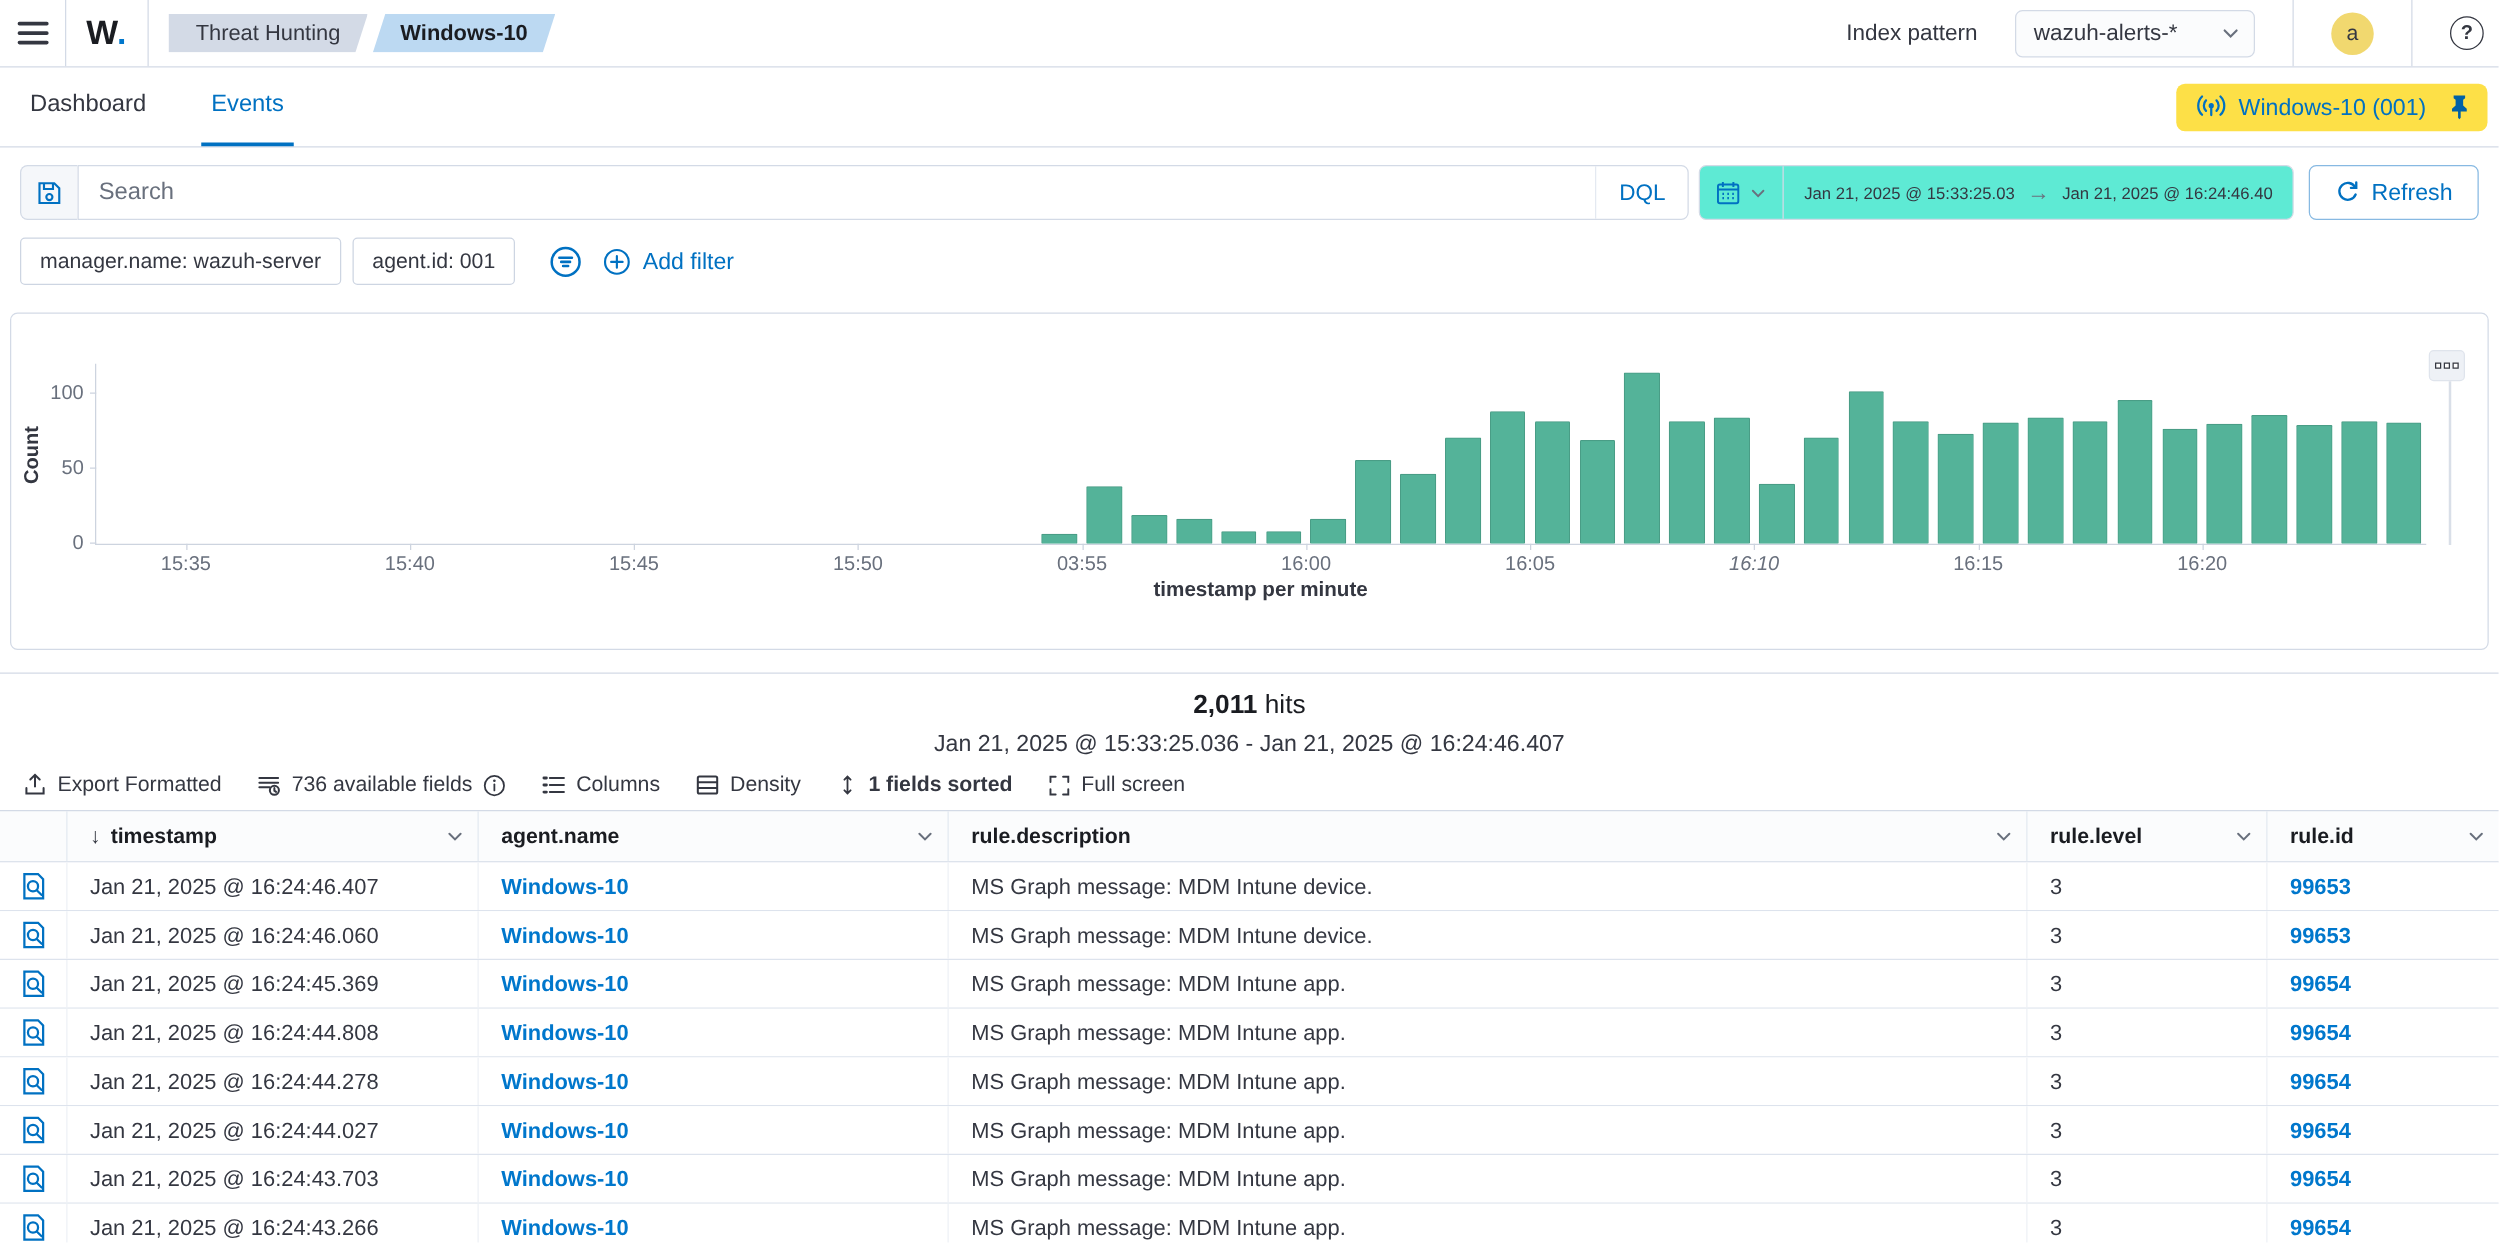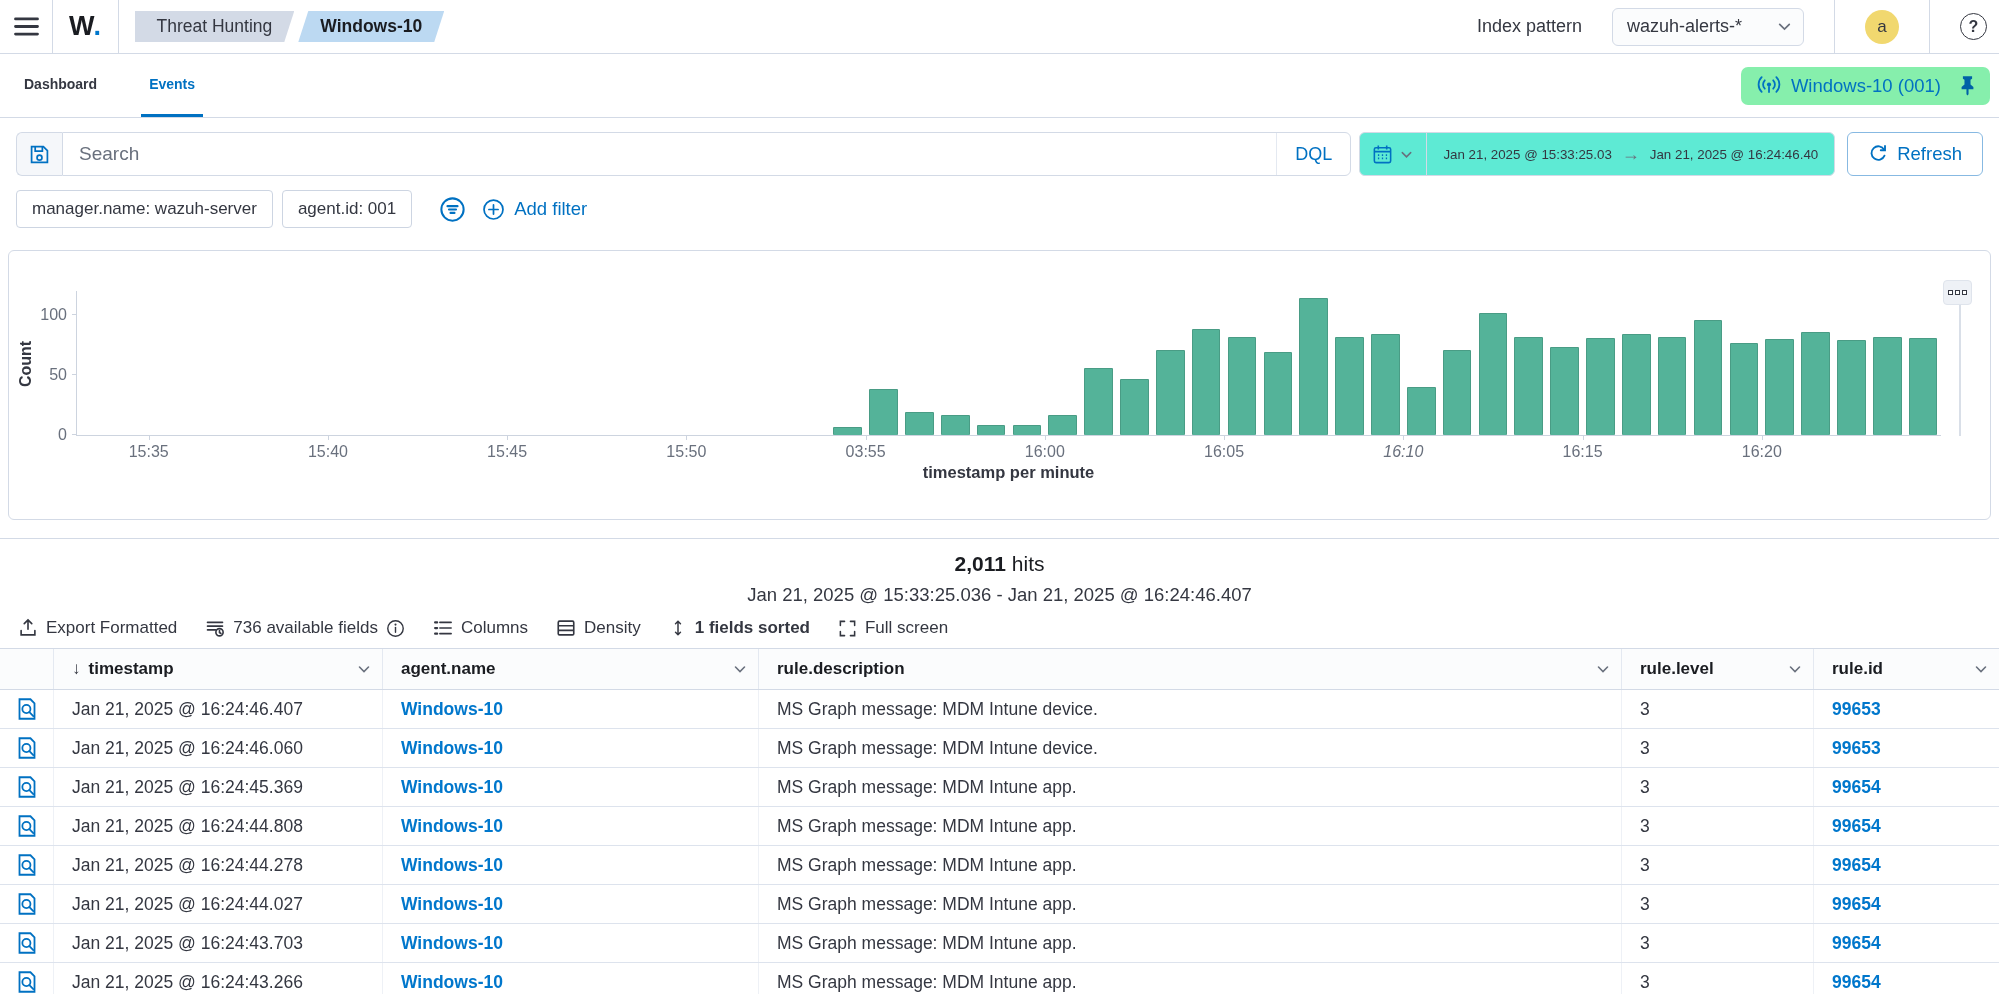--- a/index.html
+++ b/index.html
@@ -25,24 +25,24 @@
   .select{display:flex;align-items:center;justify-content:space-between;width:192px;height:38px;
     border:1px solid #d3dae6;border-radius:6px;background:#fbfcfd;padding:0 10px 0 14px;font-size:18px;margin-right:14px}
   .avatar{width:34px;height:34px;border-radius:50%;background:#f1d86f;color:#343741;font-size:17px;
     display:flex;align-items:center;justify-content:center;margin:0 14px}
   .help-circle{width:27px;height:27px;border:1.7px solid #343741;border-radius:50%;display:flex;align-items:center;
     justify-content:center;font-size:16px;font-weight:700;color:#343741;margin-left:14px}
 
   
   .tabbar{height:64px;border-bottom:1px solid #d3dae6;display:flex;align-items:center;justify-content:space-between;padding:0 0 0 16px}
   .tabs{display:flex;height:100%}
-  .tab{height:100%;padding:0 8px;margin-right:36px;font-size:14px;font-weight:700;color:#343741;
+  .tab{height:100%;padding:0 8px;margin-right:36px;font-size:19px;font-weight:400;color:#343741;
     border-bottom:3px solid transparent}
   .tab-active{color:#0071c2;border-bottom-color:#0071c2}
-  .agent-badge{display:flex;align-items:center;gap:10px;height:38px;background:#86efac;border-radius:7px;
+  .agent-badge{display:flex;align-items:center;gap:10px;height:38px;background:#fde047;border-radius:7px;
     padding:0 12px 0 16px;margin-right:9px}
   .agent-badge .lbl{color:#0071c2;font-size:18.5px;font-weight:500}
   .pin-btn{display:flex;align-items:center;margin-left:6px}
 
   
   .querybar{display:flex;align-items:center;padding:14px 16px 0}
   .save-btn{width:46px;height:44px;border:1px solid #d3dae6;border-right:none;border-radius:6px 0 0 6px;
     background:#f5f7fa;display:flex;align-items:center;justify-content:center}
   .search-box{flex:1;position:relative;height:44px;border:1px solid #d3dae6;border-radius:0 6px 6px 0;background:#fff;display:flex}
   .search-box input{flex:1;border:none;outline:none;font-size:19px;padding:0 110px 0 16px;background:transparent;color:#343741;font-family:inherit}

